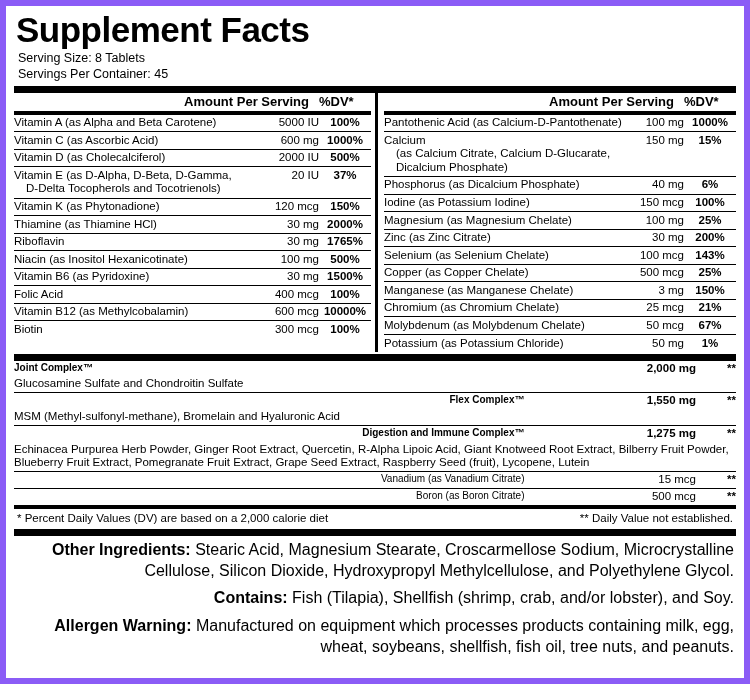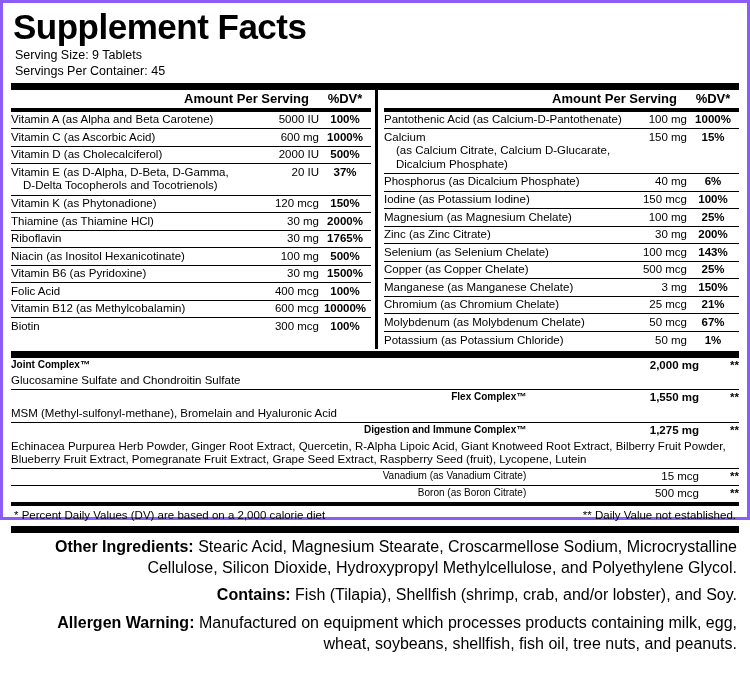--- a/index.html
+++ b/index.html
@@ -10,22 +10,22 @@
   body {
     width: 750px;
     height: 700px;
     font-family: "Liberation Sans", sans-serif;
     color: #000000;
     overflow: hidden;
   }
   .panel {
     box-sizing: border-box;
     width: 750px;
-    height: 520px;
-    border: 3px solid #8b5cf6;
+    height: 684px;
+    border: 6px solid #8b5cf6;
     padding: 6px 8px 19px 8px;
     background: #fff;
   }
   .title {
     font-size: 35px;
     font-weight: bold;
     line-height: 1.02;
     letter-spacing: -0.5px;
     margin: 0 0 2px 2px;
   }
@@ -59,21 +59,21 @@
 
   .hdr {
     display: flex;
     justify-content: flex-end;
     align-items: flex-end;
     font-size: 13px;
     font-weight: bold;
     padding: 1px 0 2px 0;
   }
   .hdr .aps { margin-right: 10px; }
-  .hdr .dv { width: 52px; text-align: center; }
+  .hdr .dv { width: 52px; text-align: left; }
 
   table.facts {
     width: 100%;
     border-collapse: collapse;
     font-size: 11.5px;
   }
   table.facts td {
     border-top: 1px solid #000;
     padding: 1.5px 0 1.5px 0;
     vertical-align: top;
@@ -121,21 +121,21 @@
   .bottom b { font-weight: bold; }
 </style>
 </head>
 <body>
 
 <div class="panel">
 
   <div class="title">Supplement Facts</div>
 
   <div class="serving-lines">
-    <div>Serving Size: 9 Tablets</div>
+    <div>Serving Size: 8 Tablets</div>
     <div>Servings Per Container: 45</div>
   </div>
 
   <div class="rule-thick"></div>
 
   <div class="cols">
 
     <div class="col left">
       <div class="hdr">
         <span class="aps">Amount Per Serving</span>

